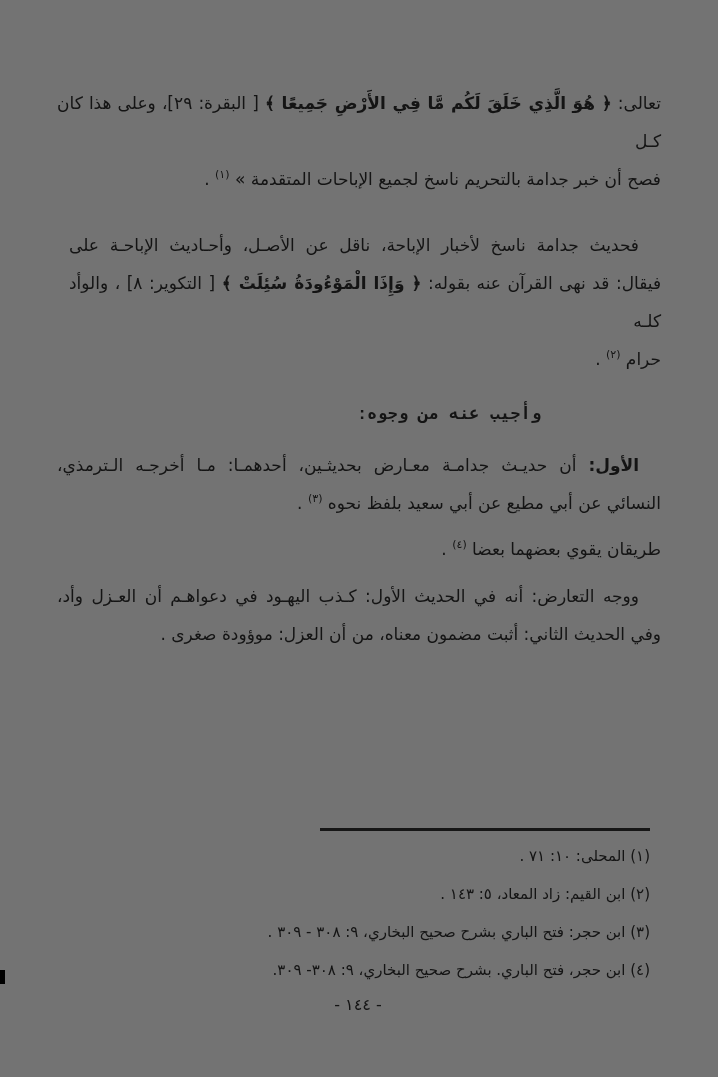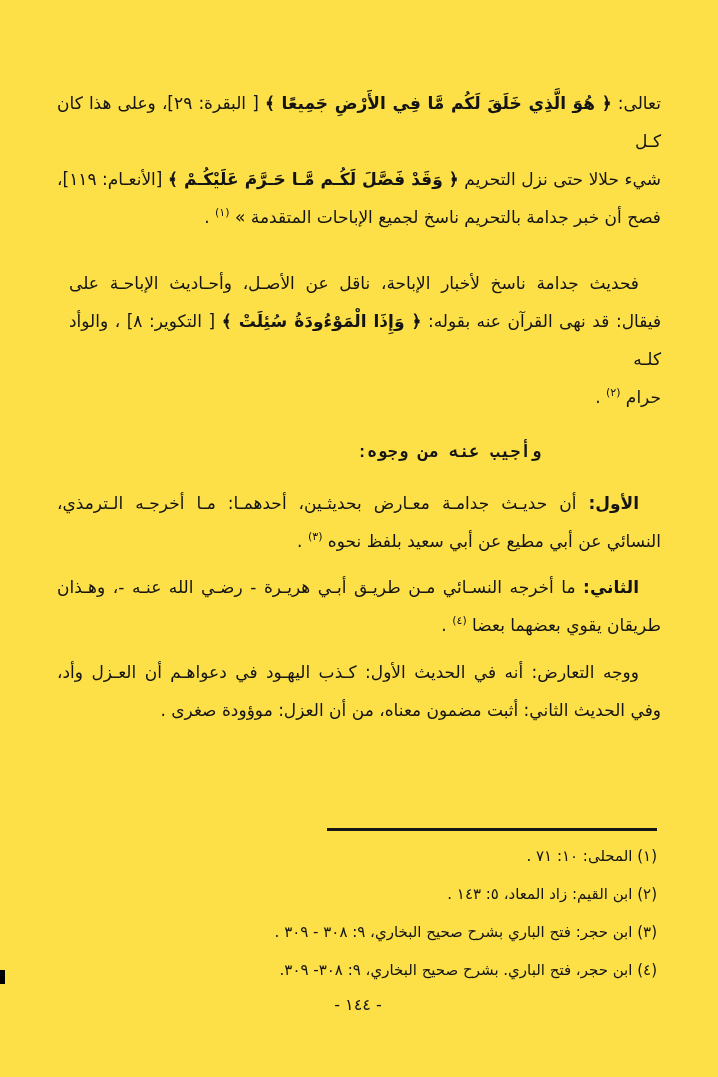--- a/index.html
+++ b/index.html
@@ -1,67 +1,65 @@
 <!DOCTYPE html>
 <html lang="ar" dir="rtl"><head>
 <meta charset="utf-8">
 <style>
   html,body{margin:0;padding:0;}
   body{
     width:718px;height:1077px;overflow:hidden;background:#ffffff;
     font-family:"DejaVu Sans",sans-serif;color:#141414;
   }
-  .page{position:relative;width:718px;height:1077px;background:#fde047;direction:rtl;}
+  .page{position:relative;width:718px;height:1077px;background:#737373;direction:rtl;}
   .main{position:absolute;top:84px;right:57px;width:604px;font-size:17px;}
   .ln{line-height:38px;text-align:justify;text-align-last:justify;}
   .ln.end{text-align:justify;text-align-last:right;}
   .ln.ind{text-indent:22px;}
   .b{font-weight:bold;}
   .sup{vertical-align:super;font-size:11px;line-height:0;}
   .p1{margin:0 0 28px 0;}
   .p2{margin:0 0 18px 12px;}
   .p3{margin:0 0 8px 0;}
   .p4{margin:0 0 9px 0;}
   .p5{margin:0;}
   .heading{line-height:38px;font-weight:bold;text-align:right;padding-left:118px;text-align-last:auto;margin:0 0 12px 0;text-align:left;direction:rtl;font-family:Liberation Mono, monospace;}
   .heading{text-align:right;padding-left:0;padding-right:0;margin-right:120px;}
-  .fnblock{position:absolute;top:820px;right:61px;width:604px;padding-top:8px;font-size:15px;}
+  .fnblock{position:absolute;top:820px;right:68px;width:604px;padding-top:8px;font-size:15px;}
   .fnsep{height:3px;width:330px;background:#161616;margin:0 0 6px auto;margin-right:0;}
   .fn{line-height:38px;text-align:right;}
   .pageno{position:absolute;top:990px;right:8px;width:718px;text-align:center;font-size:16px;line-height:30px;padding-left:14px;box-sizing:border-box;}
   .artifact{position:absolute;left:0;top:970px;width:5px;height:14px;background:#000;}
 </style>
 </head>
 <body>
 
 <div class="page">
 
   <div class="main">
 
     <div class="para p1">
       <div class="ln"><span>تعالى: </span><span class="b">﴿ هُوَ الَّذِي خَلَقَ لَكُم مَّا فِي الأَرْضِ جَمِيعًا ﴾</span><span> [ البقرة: ٢٩]، وعلى هذا كان كـل</span></div>
-      <div class="ln"><span>شيء حلالا حتى نزل التحريم </span><span class="b">﴿ وَقَدْ فَصَّلَ لَكُـم مَّـا حَـرَّمَ عَلَيْكُـمْ ﴾</span><span> [الأنعـام: ١١٩]،</span></div>
       <div class="ln end"><span>فصح أن خبر جدامة بالتحريم ناسخ لجميع الإباحات المتقدمة » </span><span class="sup">(١)</span><span> .</span></div>
     </div>
 
     <div class="para p2">
       <div class="ln ind"><span>فحديث جدامة ناسخ لأخبار الإباحة، ناقل عن الأصـل، وأحـاديث الإباحـة على</span></div>
       <div class="ln"><span>فيقال: قد نهى القرآن عنه بقوله: </span><span class="b">﴿ وَإِذَا الْمَوْءُودَةُ سُئِلَتْ ﴾</span><span> [ التكوير: ٨] ، والوأد كلـه</span></div>
       <div class="ln end"><span>حرام </span><span class="sup">(٢)</span><span> .</span></div>
     </div>
 
     <div class="heading">وأجيب عنه من وجوه:</div>
 
     <div class="para p3">
       <div class="ln ind"><span class="b">الأول:</span><span> أن حديـث جدامـة معـارض بحديثـين، أحدهمـا: مـا أخرجـه الـترمذي،</span></div>
       <div class="ln end"><span>النسائي عن أبي مطيع عن أبي سعيد بلفظ نحوه </span><span class="sup">(٣)</span><span> .</span></div>
     </div>
 
     <div class="para p4">
-      <div class="ln ind"><span class="b">الثاني:</span><span> ما أخرجه النسـائي مـن طريـق أبـي هريـرة - رضـي الله عنـه -، وهـذان</span></div>
       <div class="ln end"><span>طريقان يقوي بعضهما بعضا </span><span class="sup">(٤)</span><span> .</span></div>
     </div>
 
     <div class="para p5">
       <div class="ln ind"><span>ووجه التعارض: أنه في الحديث الأول: كـذب اليهـود في دعواهـم أن العـزل وأد،</span></div>
       <div class="ln end"><span>وفي الحديث الثاني: أثبت مضمون معناه، من أن العزل: موؤودة صغرى .</span></div>
     </div>
 
   </div>
 

